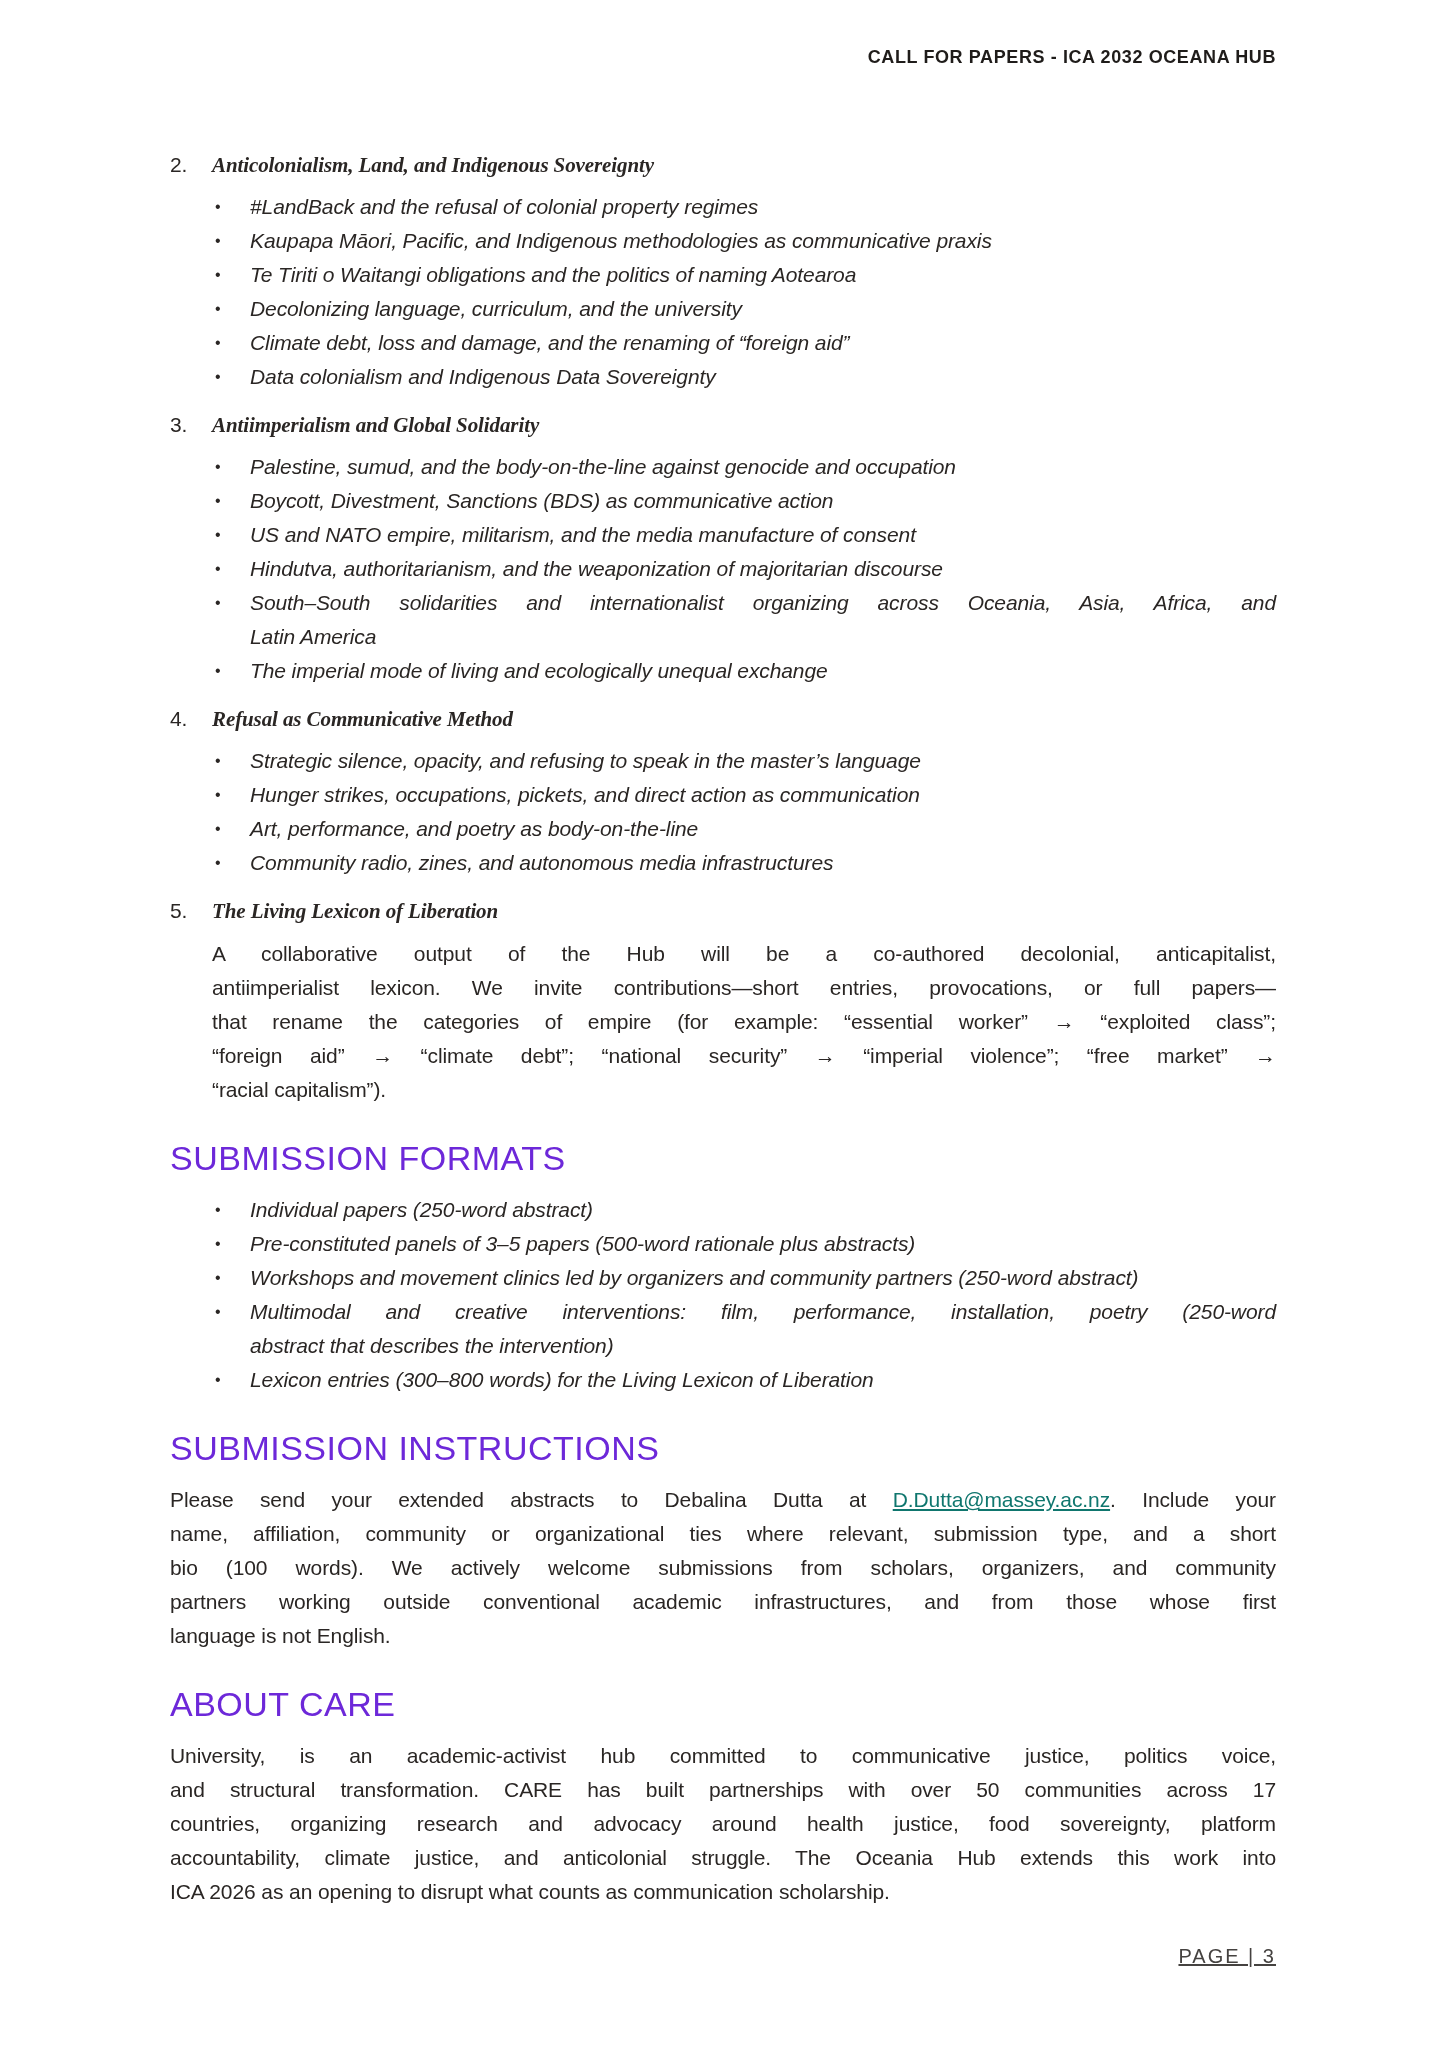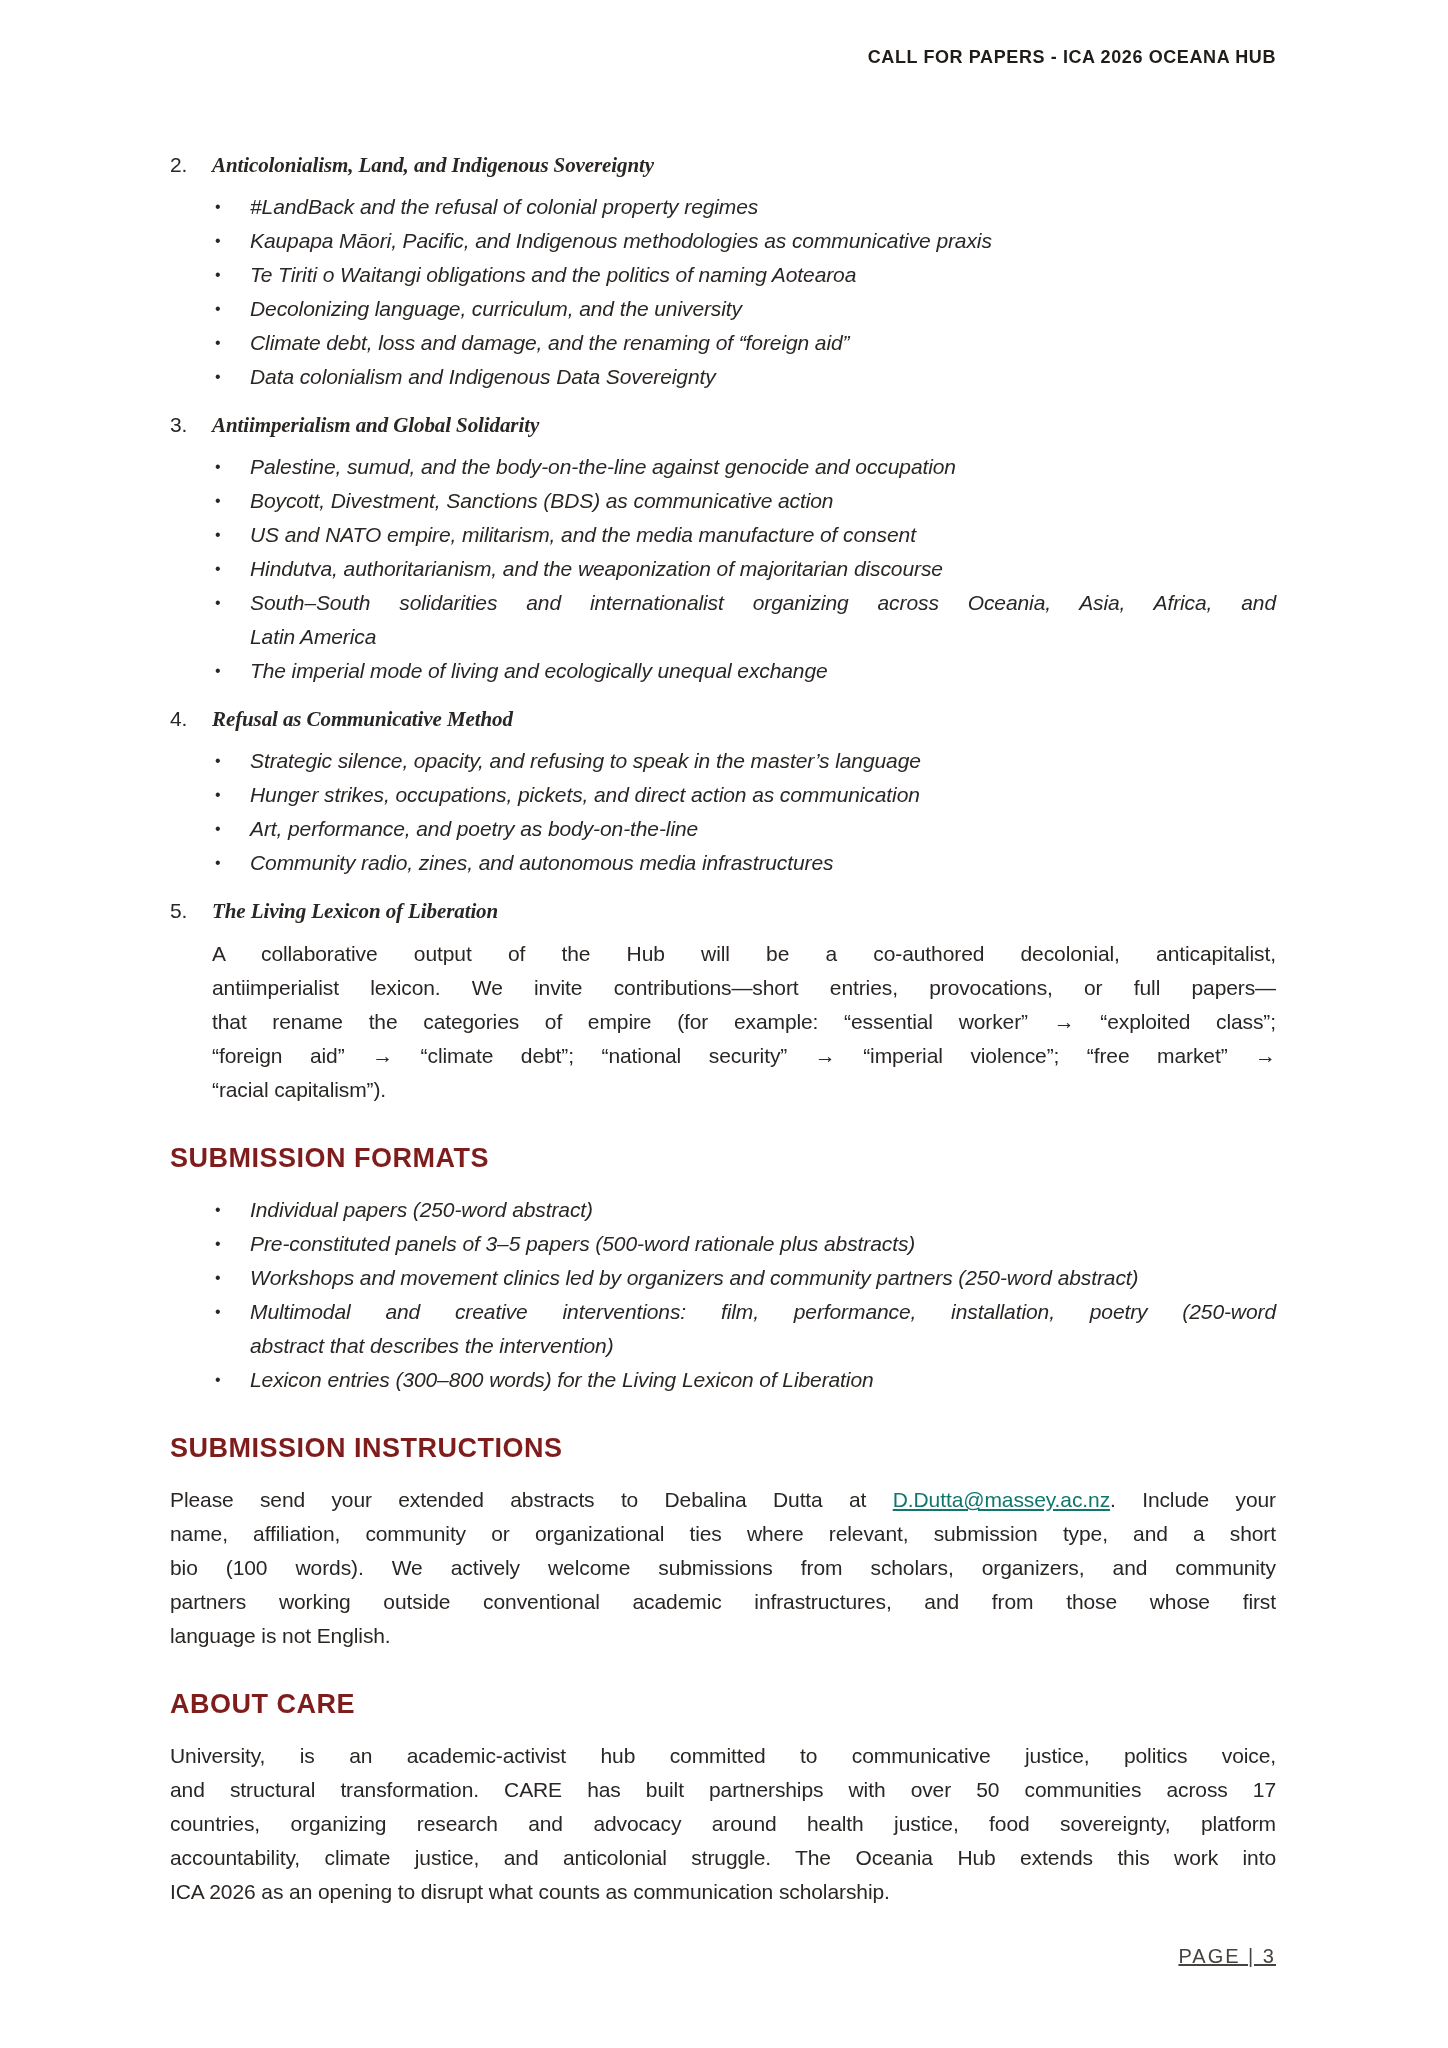--- a/index.html
+++ b/index.html
@@ -28,43 +28,43 @@
   .topic-title-row { display:flex; margin-bottom:8px; }
   .topic-num { width:42px; flex:0 0 42px; }
   .topic-title { font-weight:bold; font-style:italic;font-family:Liberation Serif, serif; }
   .bullet-row { display:flex; padding-left:45px; }
   .dot { width:35px; flex:0 0 35px; font-size:16px; }
   .btext { flex:1; min-width:0;font-style:italic; }
   .tline { width:100%; }
   .stretch { text-align:justify; text-align-last:justify; }
   .topic-par { margin:9px 0 0 42px; }
   h2.accent {
-    font-size:27px; line-height:34px;
-    font-weight:bold;
+    font-size:34px; line-height:34px;
+    font-weight:normal;
     letter-spacing:0.5px;
-    color:#7f1d1d;
+    color:#6d28d9;
     margin:34px 0 18px 0;
   }
   .par { margin:0; }
   .email-link { color:#0f766e; text-decoration:underline; }
   .footer {
     margin-top:36px;
     text-align:right;
     font-size:20px; line-height:22px;
     letter-spacing:2px;
     color:#454240;
     text-decoration:underline;
   }
 </style>
 </head>
 <body>
 
 <div class="page">
 
-  <div class="doc-header">CALL FOR PAPERS - ICA 2026 OCEANA HUB</div>
+  <div class="doc-header">CALL FOR PAPERS - ICA 2032 OCEANA HUB</div>
 
   <section id="topics">
     <div class="topic">
       <div class="topic-title-row">
         <span class="topic-num">2.</span>
         <span class="topic-title">Anticolonialism, Land, and Indigenous Sovereignty</span>
       </div>
       <div class="topic-body">
           <div class="bullet-row">
             <span class="dot">•</span>

